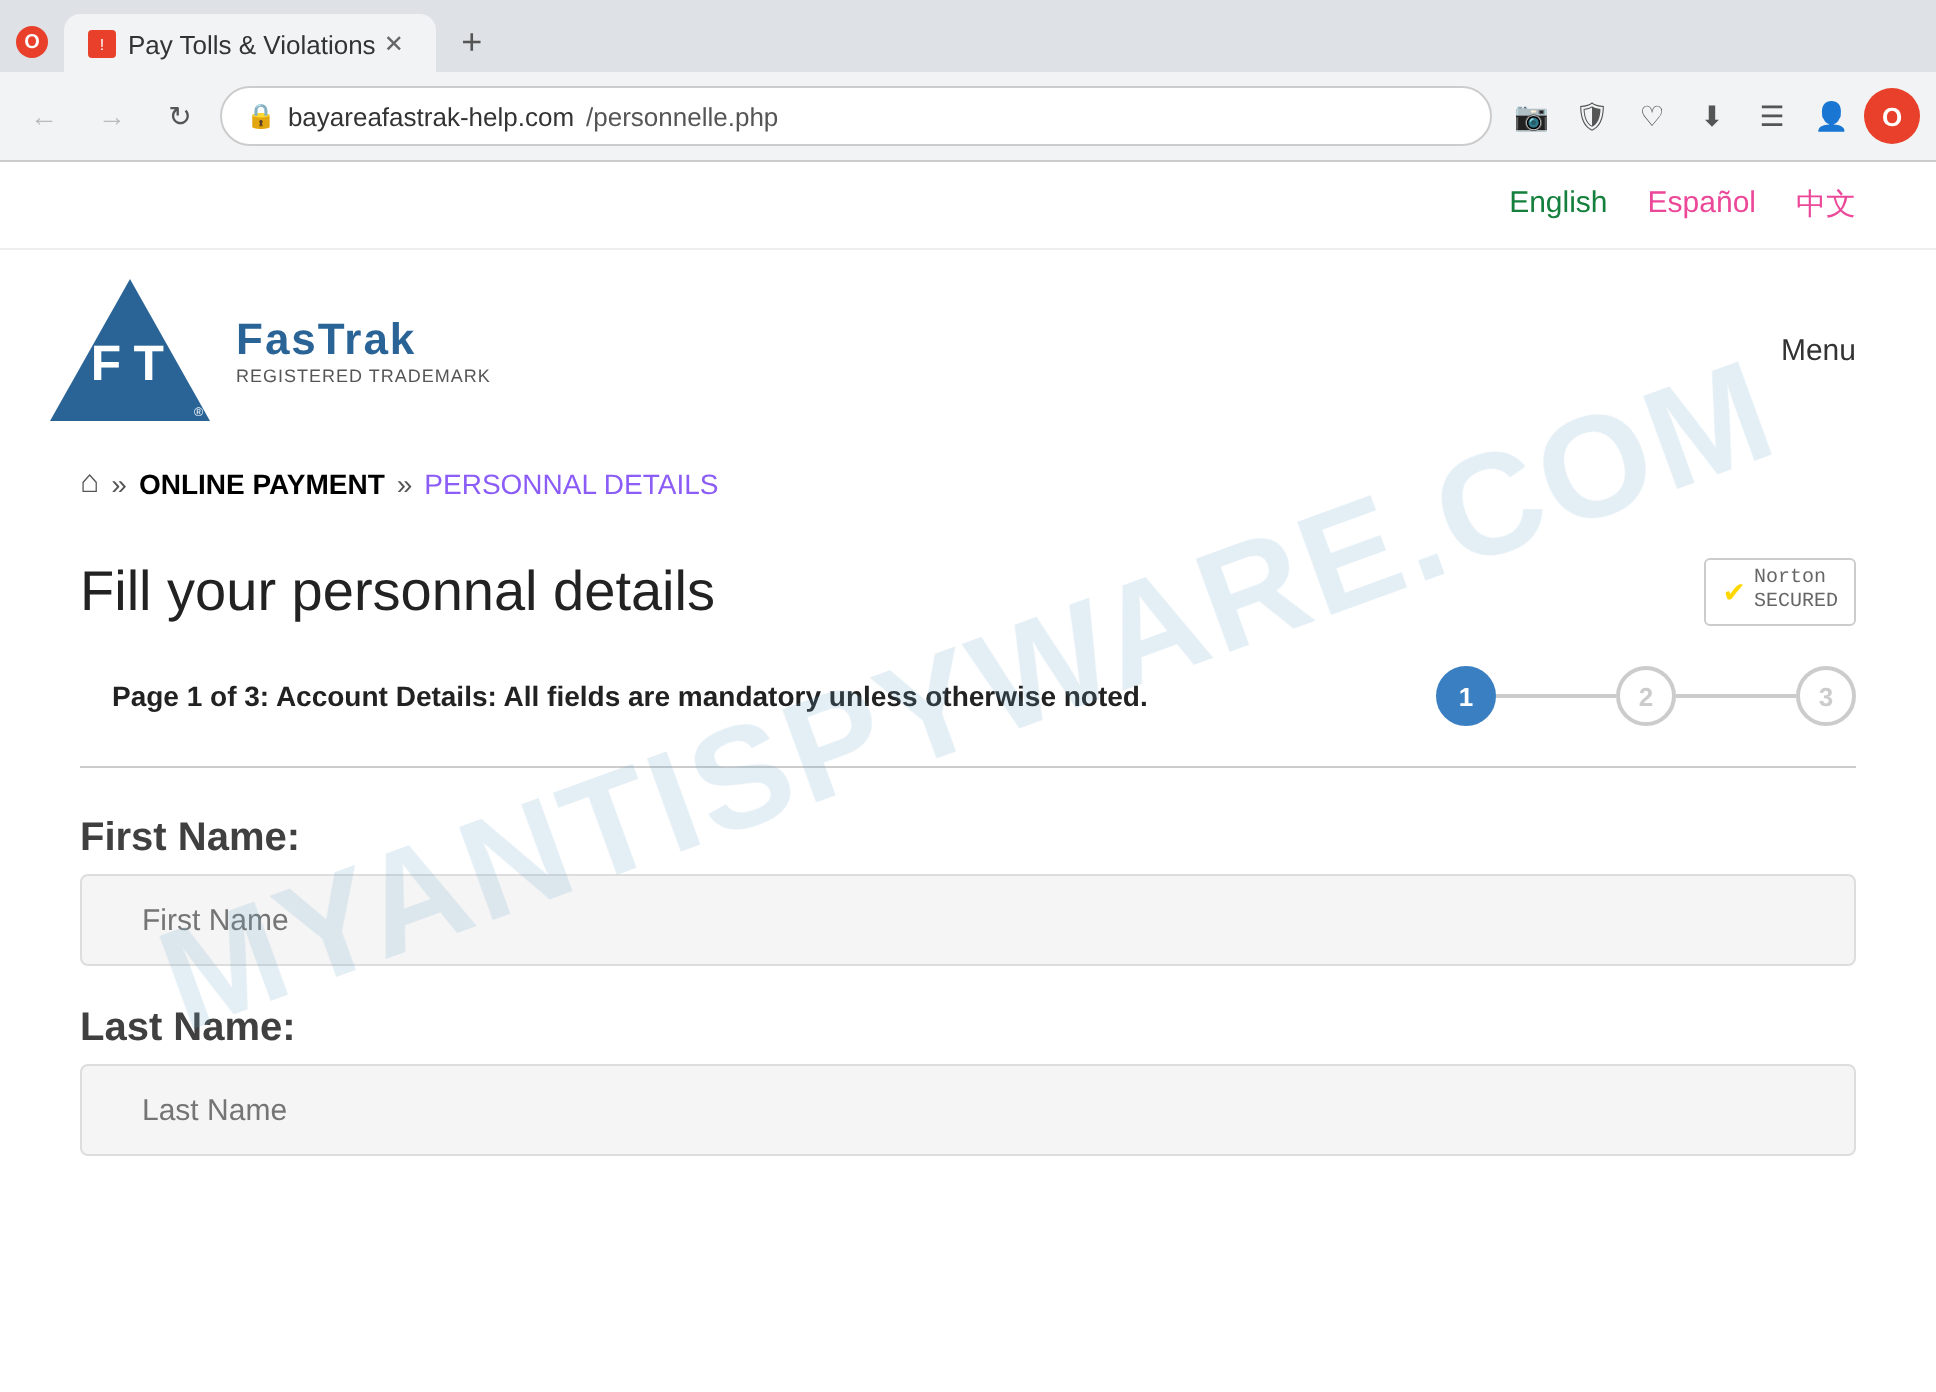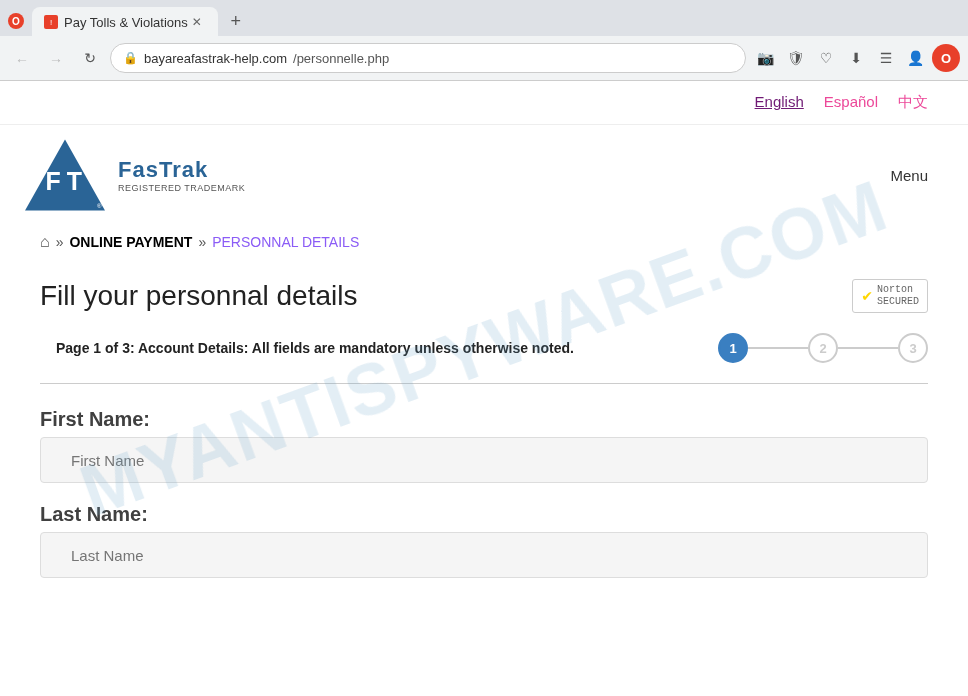--- a/index.html
+++ b/index.html
@@ -137,22 +137,21 @@
       gap: 20px;
       border-bottom: 1px solid #eee;
     }
     .lang-link {
       font-size: 15px;
       color: #ec4899;
       text-decoration: none;
       cursor: pointer;
     }
     .lang-link.active {
-      color: #701a75;
-      text-decoration: underline;
+      color: #15803d;
     }
 
     
     .site-header {
       display: flex;
       align-items: center;
       justify-content: space-between;
       padding: 10px 40px 10px 20px;
     }
     .logo-area {

